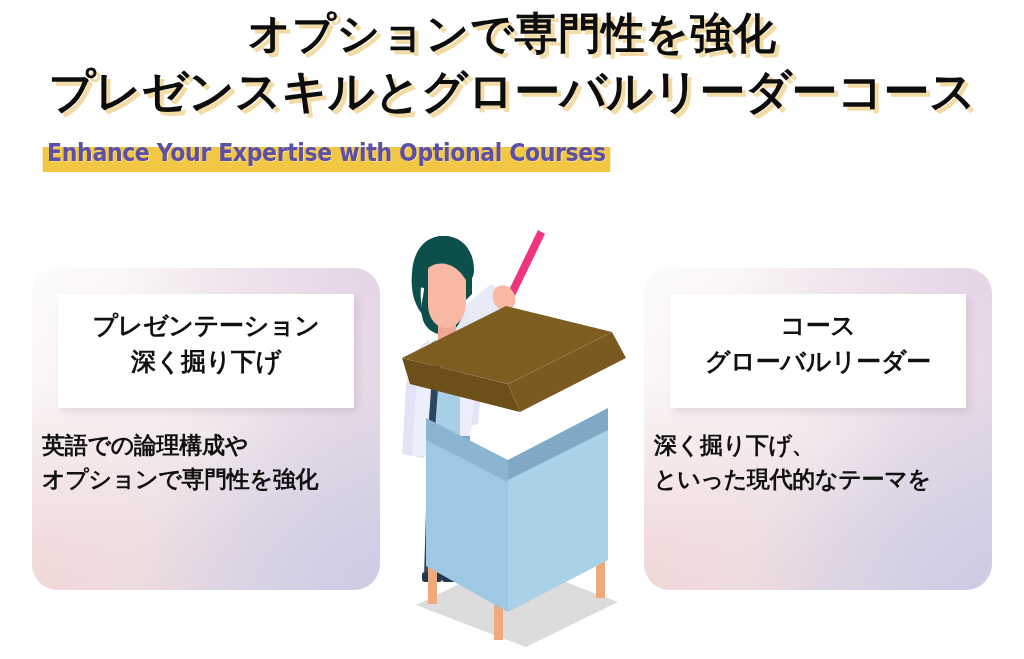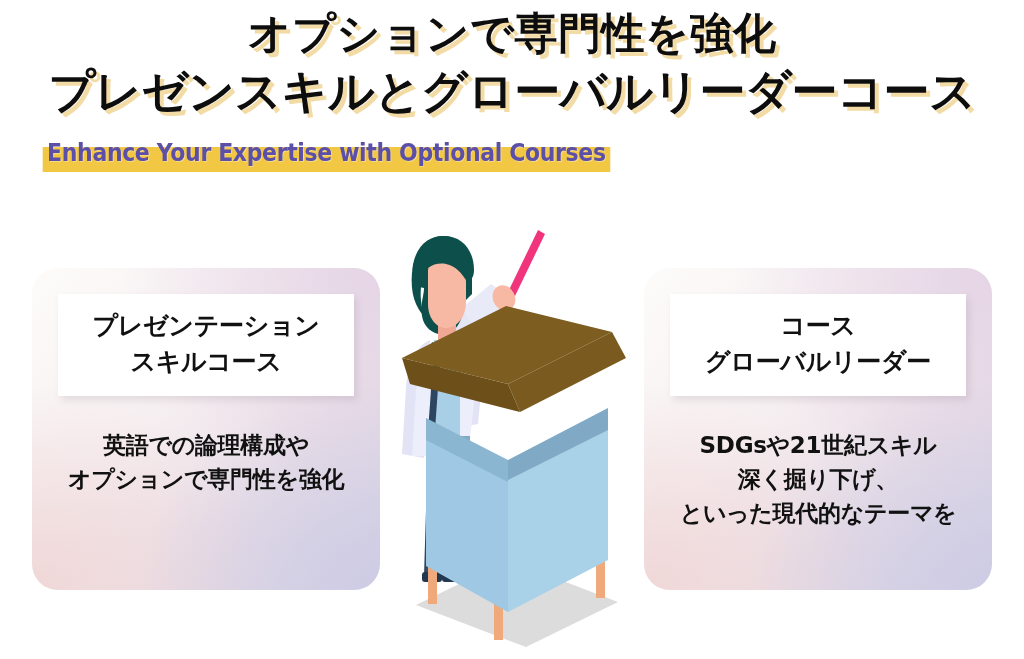--- a/index.html
+++ b/index.html
@@ -99,40 +99,40 @@
   .card.left  { left: 32px; }
   .card.right { left: 644px; }
 
   .card-title-box {
     position: absolute;
     top: 26px;
     left: 26px;
     right: 26px;
     background: #ffffff;
     box-shadow: 3px 4px 7px rgba(120,100,120,0.16);
-    padding: 14px 6px 16px 6px;
+    padding: 14px 6px 28px 6px;
     text-align: center;
   }
   .card-title-line {
     display: block;
     color: #111111;
     font-family: "DejaVu Sans", sans-serif;
     font-weight: bold;
     font-size: 25px;
     line-height: 36px;
     letter-spacing: -0.3px;
     white-space: nowrap;
   }
 
   .card-body {
     position: absolute;
     left: 10px;
     right: 10px;
     top: 160px;
-    text-align: center;
+    text-align: left;
   }
   .card-body-line {
     display: block;
     color: #111111;
     font-family: "DejaVu Sans", sans-serif;
     font-weight: bold;
     font-size: 23px;
     line-height: 34px;
     letter-spacing: -0.3px;
     white-space: nowrap;
@@ -161,35 +161,34 @@
 
   <div class="subhead">
     <span class="subhead-row">
       <span class="subhead-text">Enhance Your Expertise with Optional Courses</span>
     </span>
   </div>
 
   <div class="card left">
     <div class="card-title-box">
       <span class="card-title-line">プレゼンテーション</span>
-      <span class="card-title-line">スキルコース</span>
+      <span class="card-title-line">深く掘り下げ</span>
     </div>
     <div class="card-body">
       <span class="card-body-line">英語での論理構成や</span>
       <span class="card-body-line">オプションで専門性を強化</span>
     </div>
   </div>
 
   <div class="card right">
     <div class="card-title-box">
       <span class="card-title-line">コース</span>
       <span class="card-title-line">グローバルリーダー</span>
     </div>
     <div class="card-body">
-      <span class="card-body-line">SDGsや21世紀スキル</span>
       <span class="card-body-line">深く掘り下げ、</span>
       <span class="card-body-line">といった現代的なテーマを</span>
     </div>
   </div>
 
   <div class="illustration">
     <svg width="250" height="425" viewBox="0 0 250 425" xmlns="http://www.w3.org/2000/svg">
 
       <g>
         <polygon points="26,381 118,336 228,378 136,423" fill="#dcdcdc"></polygon>

